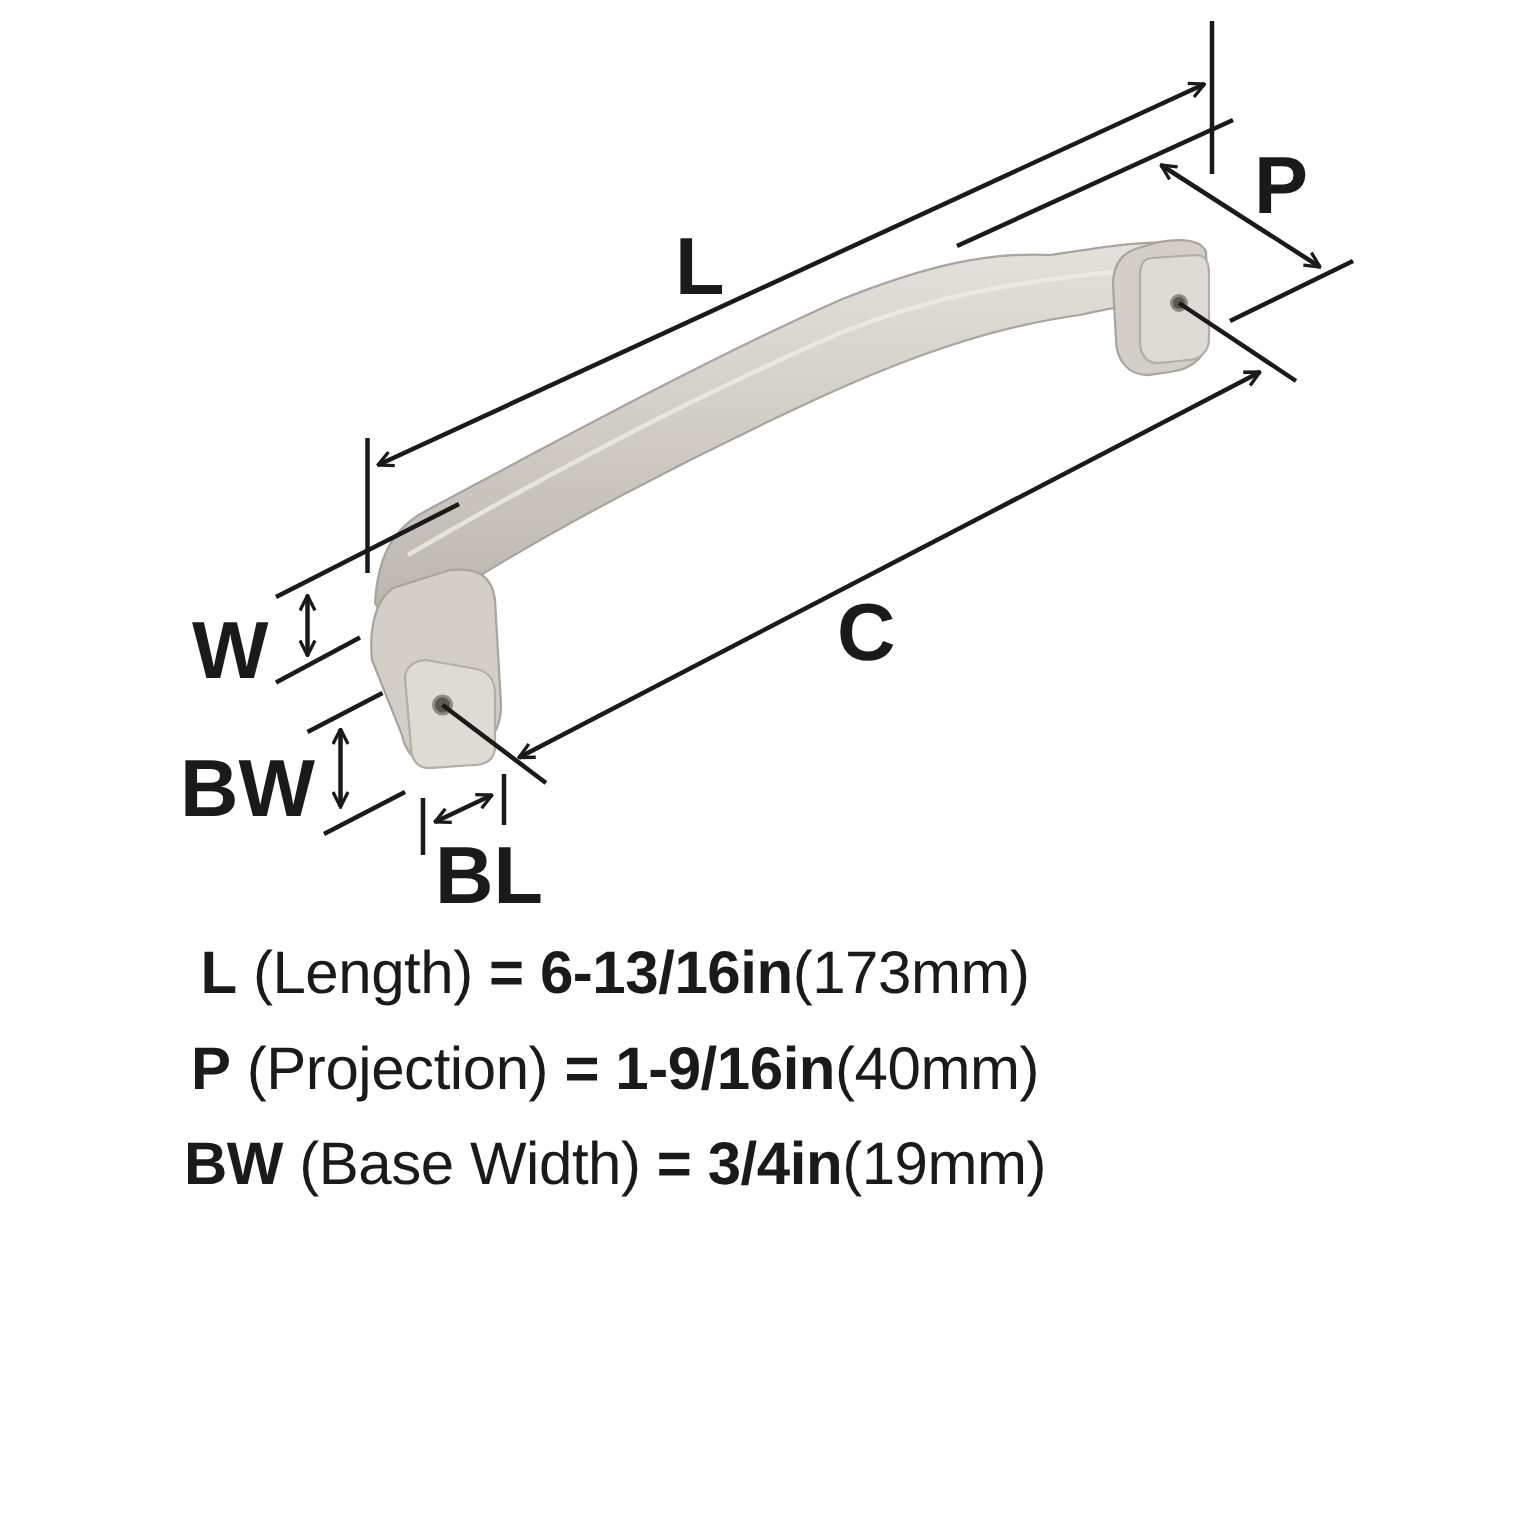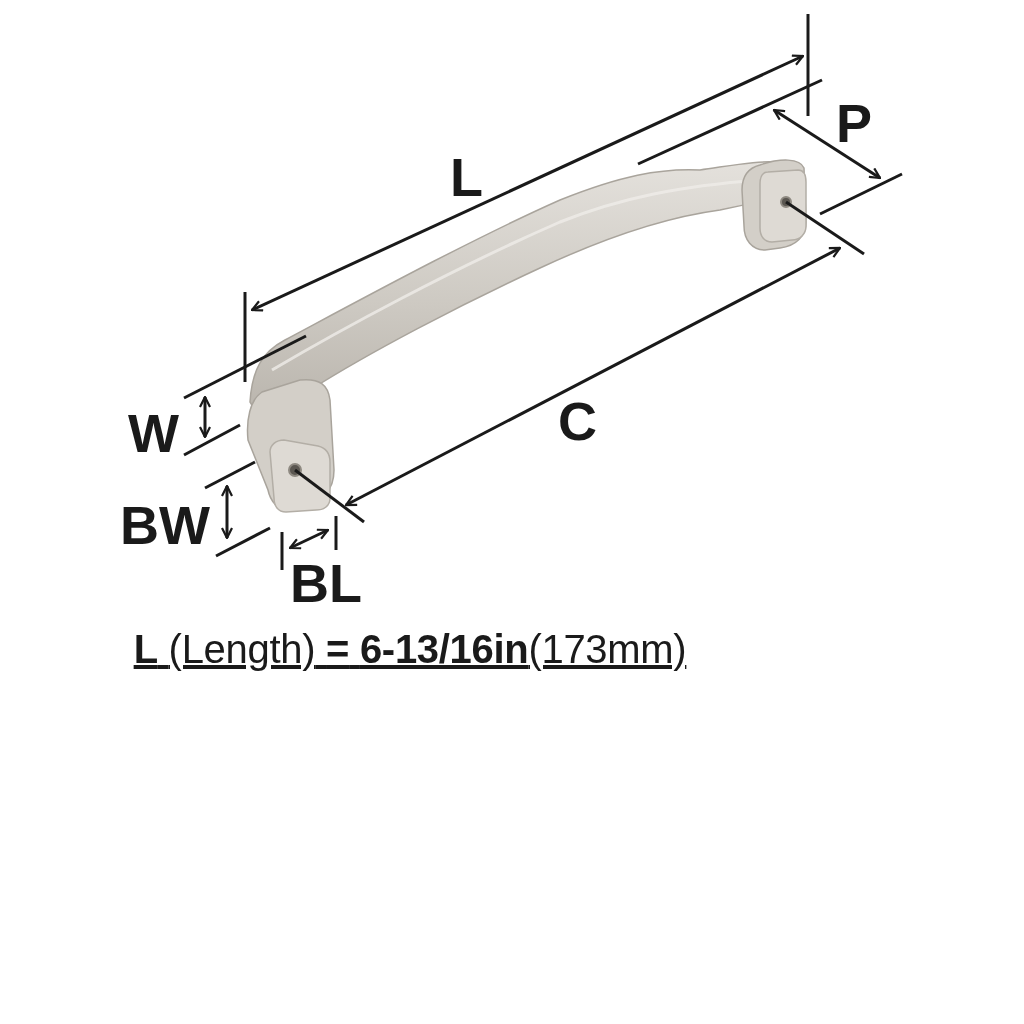--- a/index.html
+++ b/index.html
@@ -1,19 +1,19 @@
 <!DOCTYPE html>
 <html><head>
 <meta charset="utf-8">
 <style>
   html, body { margin: 0; padding: 0; background: #ffffff; }
   body { width: 1024px; height: 1024px; position: relative; overflow: hidden; font-family: "Liberation Sans", sans-serif; color: #1a1a1a; }
   #diagram { position: absolute; left: 0; top: 0; width: 1024px; height: 620px; }
   .dim-label { font-family: "Liberation Sans", sans-serif; font-weight: 700; fill: #1a1a1a; }
-  .specs { position: absolute; left: 0; top: 618px; width: 820px; text-decoration: underline; }
+  .specs { position: absolute; left: 0; top: 618px; width: 820px; }
   .spec-row { text-align: center; font-size: 40px; line-height: 63.5px; height: 63.5px; white-space: nowrap; letter-spacing: -0.3px; }
   .spec-row .key { font-weight: 700; }
   .spec-row .value { font-weight: 700; }
   .spec-row .desc, .spec-row .metric { font-weight: 400; }
 </style>
 </head>
 <body>
 
 <svg id="diagram" viewBox="0 0 1024 620" xmlns="http://www.w3.org/2000/svg">
   <defs>
@@ -76,13 +76,25 @@
   <text class="dim-label" x="290" y="602" font-size="54">BL</text>
 </svg>
 
 <div class="specs">
   <div class="spec-row">
     <span class="key">L</span>
     <span class="desc">(Length)</span>
     <span class="key">=</span>
     <span class="value">6-13/16in</span><span class="metric">(173mm)</span>
   </div>
+  <div class="spec-row">
+    <span class="key">P</span>
+    <span class="desc">(Projection)</span>
+    <span class="key">=</span>
+    <span class="value">1-9/16in</span><span class="metric">(40mm)</span>
+  </div>
+  <div class="spec-row">
+    <span class="key">BW</span>
+    <span class="desc">(Base Width)</span>
+    <span class="key">=</span>
+    <span class="value">3/4in</span><span class="metric">(19mm)</span>
+  </div>
 </div>
 
 </body></html>

